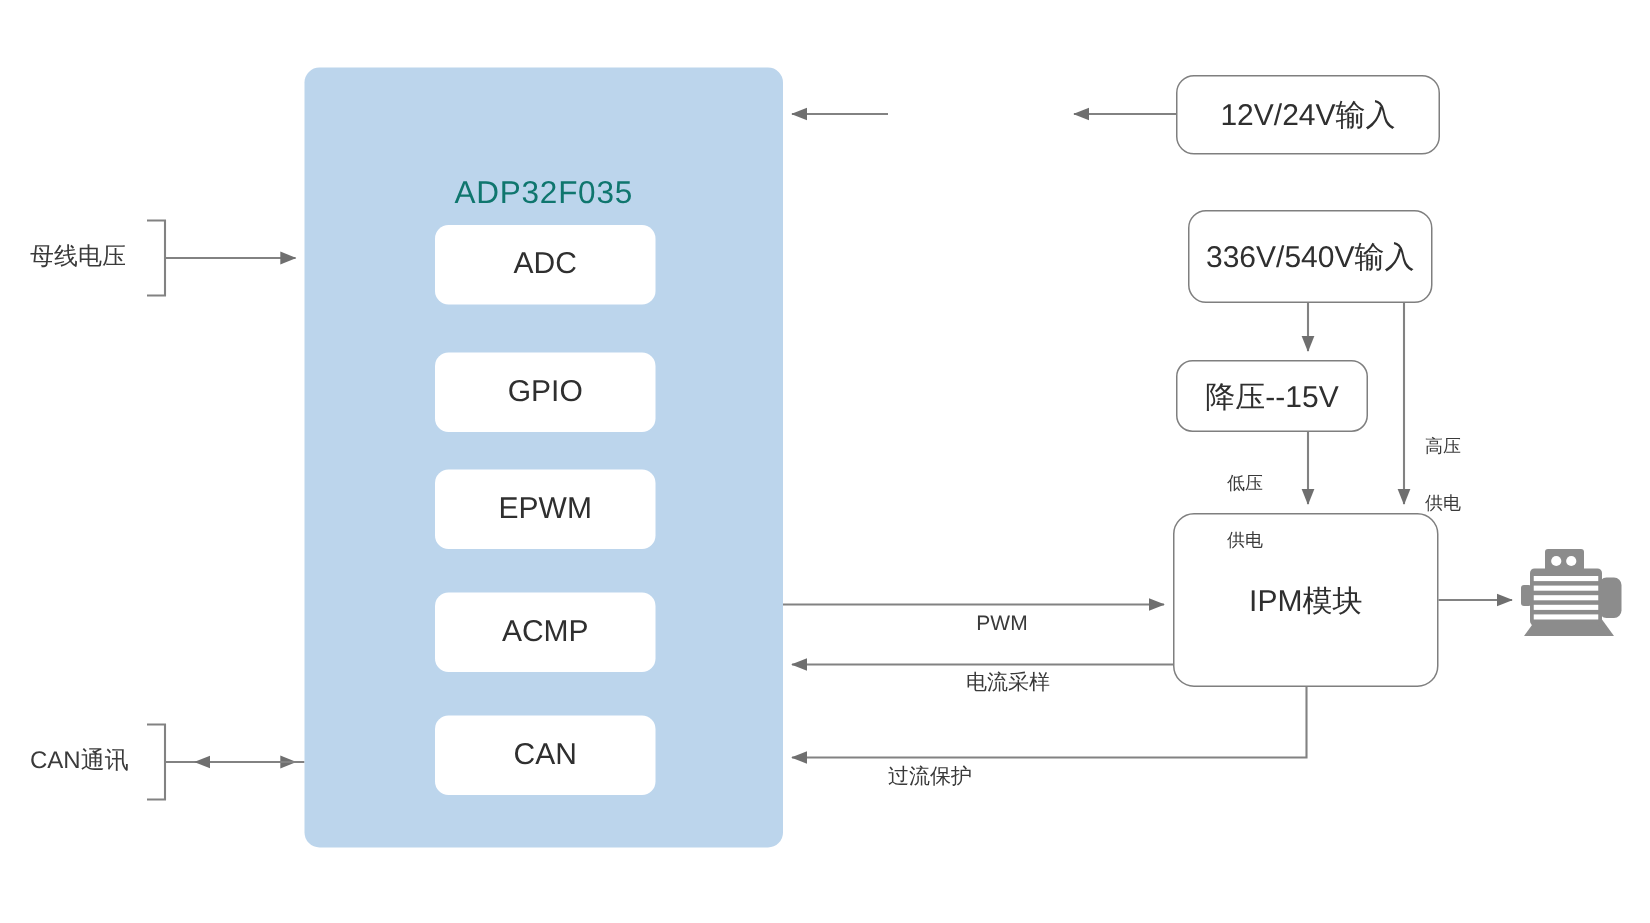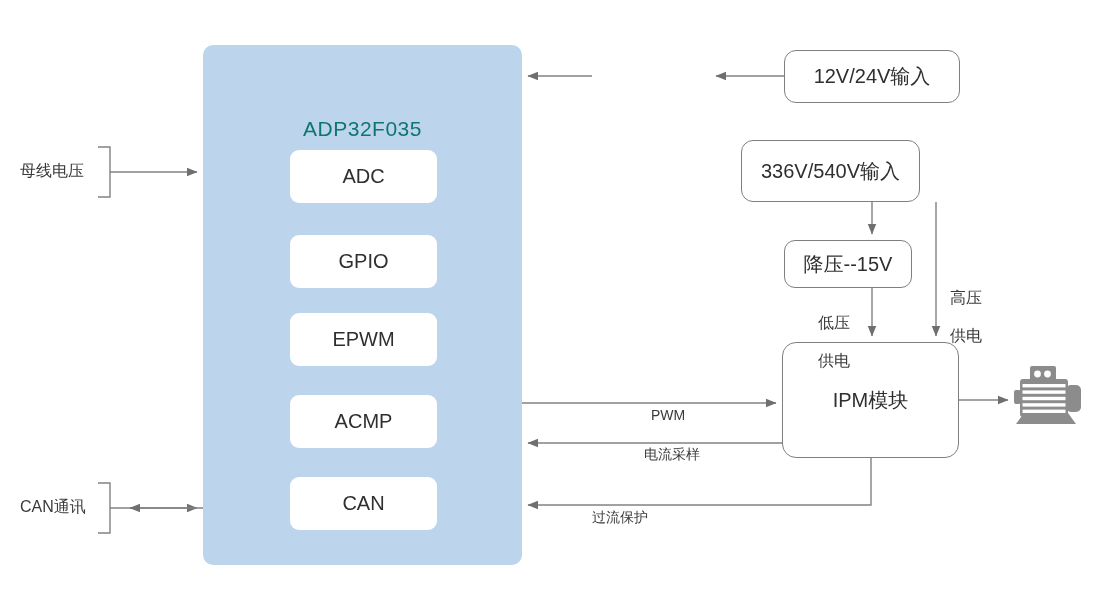--- a/index.html
+++ b/index.html
@@ -15,32 +15,32 @@
        border-radius:9px;display:flex;align-items:center;justify-content:center;
        font-size:20px;color:#2f2f2f;}
   .p0{top:105px}.p1{top:190px}.p2{top:268px}.p3{top:350px}.p4{top:432px}
 
   
   .obox{position:absolute;background:#ffffff;border:1.4px solid #7f7f7f;border-radius:12px;
         display:flex;align-items:center;justify-content:center;font-size:20px;color:#2f2f2f;
         box-sizing:border-box;}
   .ldo{left:592px;top:50px;width:118px;height:53px;}
   .lv-in{left:784px;top:50px;width:176px;height:53px;}
-  .hv-in{left:741px;top:140px;width:179px;height:62px;}
+  .hv-in{left:792px;top:140px;width:163px;height:62px;}
   .buck{left:784px;top:240px;width:128px;height:48px;border-radius:11px;}
   .ipm{left:782px;top:342px;width:177px;height:116px;border-radius:14px;}
 
   
   .lbl{position:absolute;white-space:nowrap;color:#3a3a3a;}
   .bus-v{left:20px;top:161px;font-size:16px;}
   .can-c{left:20px;top:497px;font-size:16px;}
   .pwm{left:598px;top:407px;width:140px;text-align:center;font-size:14px;}
   .cursamp{left:602px;top:446px;width:140px;text-align:center;font-size:14px;}
   .ocp{left:592px;top:509px;width:140px;text-align:left;font-size:14px;}
-  .twoline{font-size:16px;line-height:19px;white-space:pre-line;}
+  .twoline{font-size:12px;line-height:19px;white-space:pre-line;}
   .low-sup{left:818px;top:294px;}
   .high-sup{left:950px;top:269px;}
 
   .wires{position:absolute;left:0;top:0;pointer-events:none;}
   .motor{position:absolute;left:1014px;top:364px;}
 </style>
 </head>
 <body>
 
 <div class="stage">

